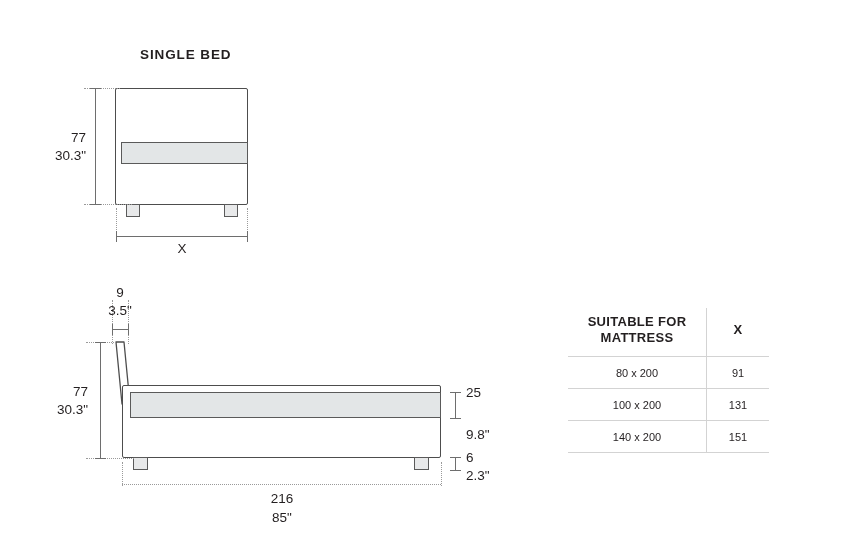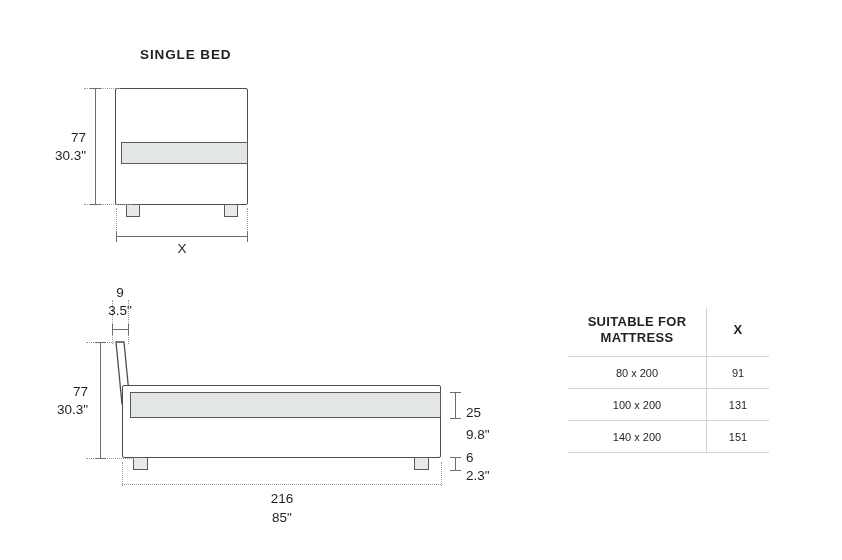--- a/index.html
+++ b/index.html
@@ -224,21 +224,21 @@
 
     <div class="ext-line-v" style="left:122px; top:462px; height:24px;"></div>
     <div class="ext-line-v" style="left:441px; top:462px; height:24px;"></div>
     <div class="ext-line" style="left:122px; top:484px; width:319px;"></div>
     <div class="dim-text center" style="left:242px; top:491px; width:80px;">216</div>
     <div class="dim-text center" style="left:242px; top:510px; width:80px;">85"</div>
 
     <div class="meas-v" style="left:455px; top:392px; height:26px;"></div>
     <div class="tick" style="left:450px; top:392px; width:11px; height:1px;"></div>
     <div class="tick" style="left:450px; top:418px; width:11px; height:1px;"></div>
-    <div class="dim-text" style="left:466px; top:405px; width:60px;">25</div>
+    <div class="dim-text" style="left:466px; top:385px; width:60px;">25</div>
     <div class="dim-text" style="left:466px; top:427px; width:60px;">9.8"</div>
 
     <div class="meas-v" style="left:455px; top:457px; height:13px;"></div>
     <div class="tick" style="left:450px; top:457px; width:11px; height:1px;"></div>
     <div class="tick" style="left:450px; top:470px; width:11px; height:1px;"></div>
     <div class="dim-text" style="left:466px; top:450px; width:60px;">6</div>
     <div class="dim-text" style="left:466px; top:468px; width:60px;">2.3"</div>
   </div>
 
   <table class="spec-table">

